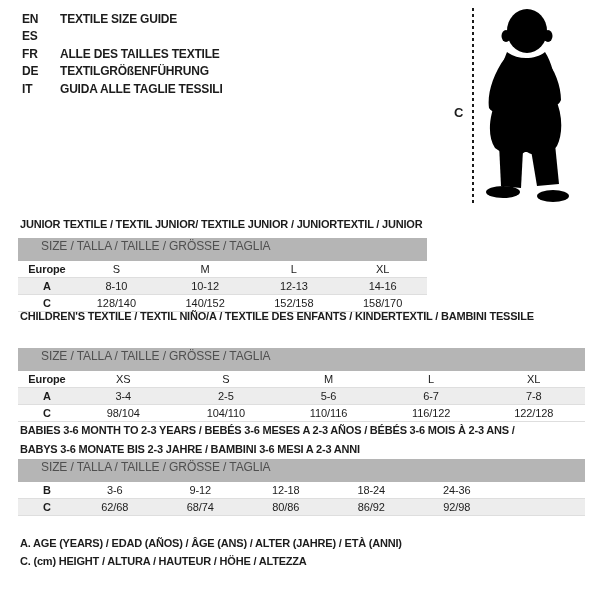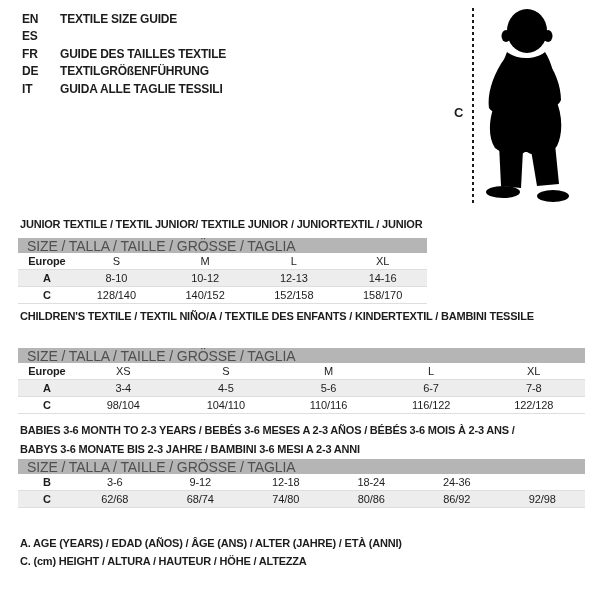--- a/index.html
+++ b/index.html
@@ -17,21 +17,21 @@
 
   
   .fig-c{position:absolute;left:454px;top:105px;font-size:13px;font-weight:600;}
   .dash{position:absolute;left:472px;top:8px;width:2px;height:198px;
         background-image:repeating-linear-gradient(#1a1a1a 0 3px,transparent 3px 6px);}
   .baby{position:absolute;left:479px;top:6px;width:94px;height:200px;}
 
   
   .tbl-title{position:absolute;font-weight:bold;font-size:11px;letter-spacing:-0.2px;white-space:pre-line;line-height:18.5px;}
   .tbl{position:absolute;font-size:11px;letter-spacing:-0.1px;}
-  .tbl-banner{height:15px;line-height:16px;background:var(--banner_bg);color:var(--banner_text);padding-left:9px;font-size:14px;}
+  .tbl-banner{height:23px;line-height:16px;background:var(--banner_bg);color:var(--banner_text);padding-left:23px;font-size:12px;}
   .tbl-row{display:grid;height:17px;line-height:17px;border-bottom:1px solid var(--row_border);box-sizing:border-box;align-items:center;}
   .tbl-rows .tbl-row:nth-child(even){background:var(--row_alt_bg);}
   .tbl-label{padding-left:4px;text-align:center;font-weight:bold;}
   .tbl-cell{text-align:center;}
 
   
   .legend{position:absolute;left:20px;top:535px;font-weight:bold;font-size:11px;line-height:17.6px;letter-spacing:-0.2px;}
 </style>
 </head>
 <body>
@@ -41,21 +41,21 @@
   <div class="lang-block" id="langBlock">
       <div class="lang-row">
         <span class="lang-code">EN</span>
         <span class="lang-label">TEXTILE SIZE GUIDE</span>
       </div>
       <div class="lang-row">
         <span class="lang-code">ES</span>
       </div>
       <div class="lang-row">
         <span class="lang-code">FR</span>
-        <span class="lang-label">GUIDE DES TAILLES TEXTILE</span>
+        <span class="lang-label">ALLE DES TAILLES TEXTILE</span>
       </div>
       <div class="lang-row">
         <span class="lang-code">DE</span>
         <span class="lang-label">TEXTILGRÖßENFÜHRUNG</span>
       </div>
       <div class="lang-row">
         <span class="lang-code">IT</span>
         <span class="lang-label">GUIDA ALLE TAGLIE TESSILI</span>
       </div>
     </div>
@@ -114,21 +114,21 @@
           <span class="tbl-label">Europe</span>
           <span class="tbl-cell">XS</span>
           <span class="tbl-cell">S</span>
           <span class="tbl-cell">M</span>
           <span class="tbl-cell">L</span>
           <span class="tbl-cell">XL</span>
         </div>
         <div class="tbl-row" style="grid-template-columns: 54px repeat(5, 1fr);">
           <span class="tbl-label">A</span>
           <span class="tbl-cell">3-4</span>
-          <span class="tbl-cell">4-5</span>
+          <span class="tbl-cell">2-5</span>
           <span class="tbl-cell">5-6</span>
           <span class="tbl-cell">6-7</span>
           <span class="tbl-cell">7-8</span>
         </div>
         <div class="tbl-row" style="grid-template-columns: 54px repeat(5, 1fr);">
           <span class="tbl-label">C</span>
           <span class="tbl-cell">98/104</span>
           <span class="tbl-cell">104/110</span>
           <span class="tbl-cell">110/116</span>
           <span class="tbl-cell">116/122</span>
@@ -147,21 +147,20 @@
           <span class="tbl-cell">3-6</span>
           <span class="tbl-cell">9-12</span>
           <span class="tbl-cell">12-18</span>
           <span class="tbl-cell">18-24</span>
           <span class="tbl-cell">24-36</span>
         </div>
         <div class="tbl-row" style="grid-template-columns: 54px repeat(6, 1fr);">
           <span class="tbl-label">C</span>
           <span class="tbl-cell">62/68</span>
           <span class="tbl-cell">68/74</span>
-          <span class="tbl-cell">74/80</span>
           <span class="tbl-cell">80/86</span>
           <span class="tbl-cell">86/92</span>
           <span class="tbl-cell">92/98</span>
         </div>
       </div>
     </div>
 
   <div class="legend" id="legendBlock">
       <div class="legend-line">A. AGE (YEARS) / EDAD (AÑOS) / ÂGE (ANS) / ALTER (JAHRE) / ETÀ (ANNI)</div>
       <div class="legend-line">C. (cm) HEIGHT / ALTURA / HAUTEUR / HÖHE / ALTEZZA</div>

